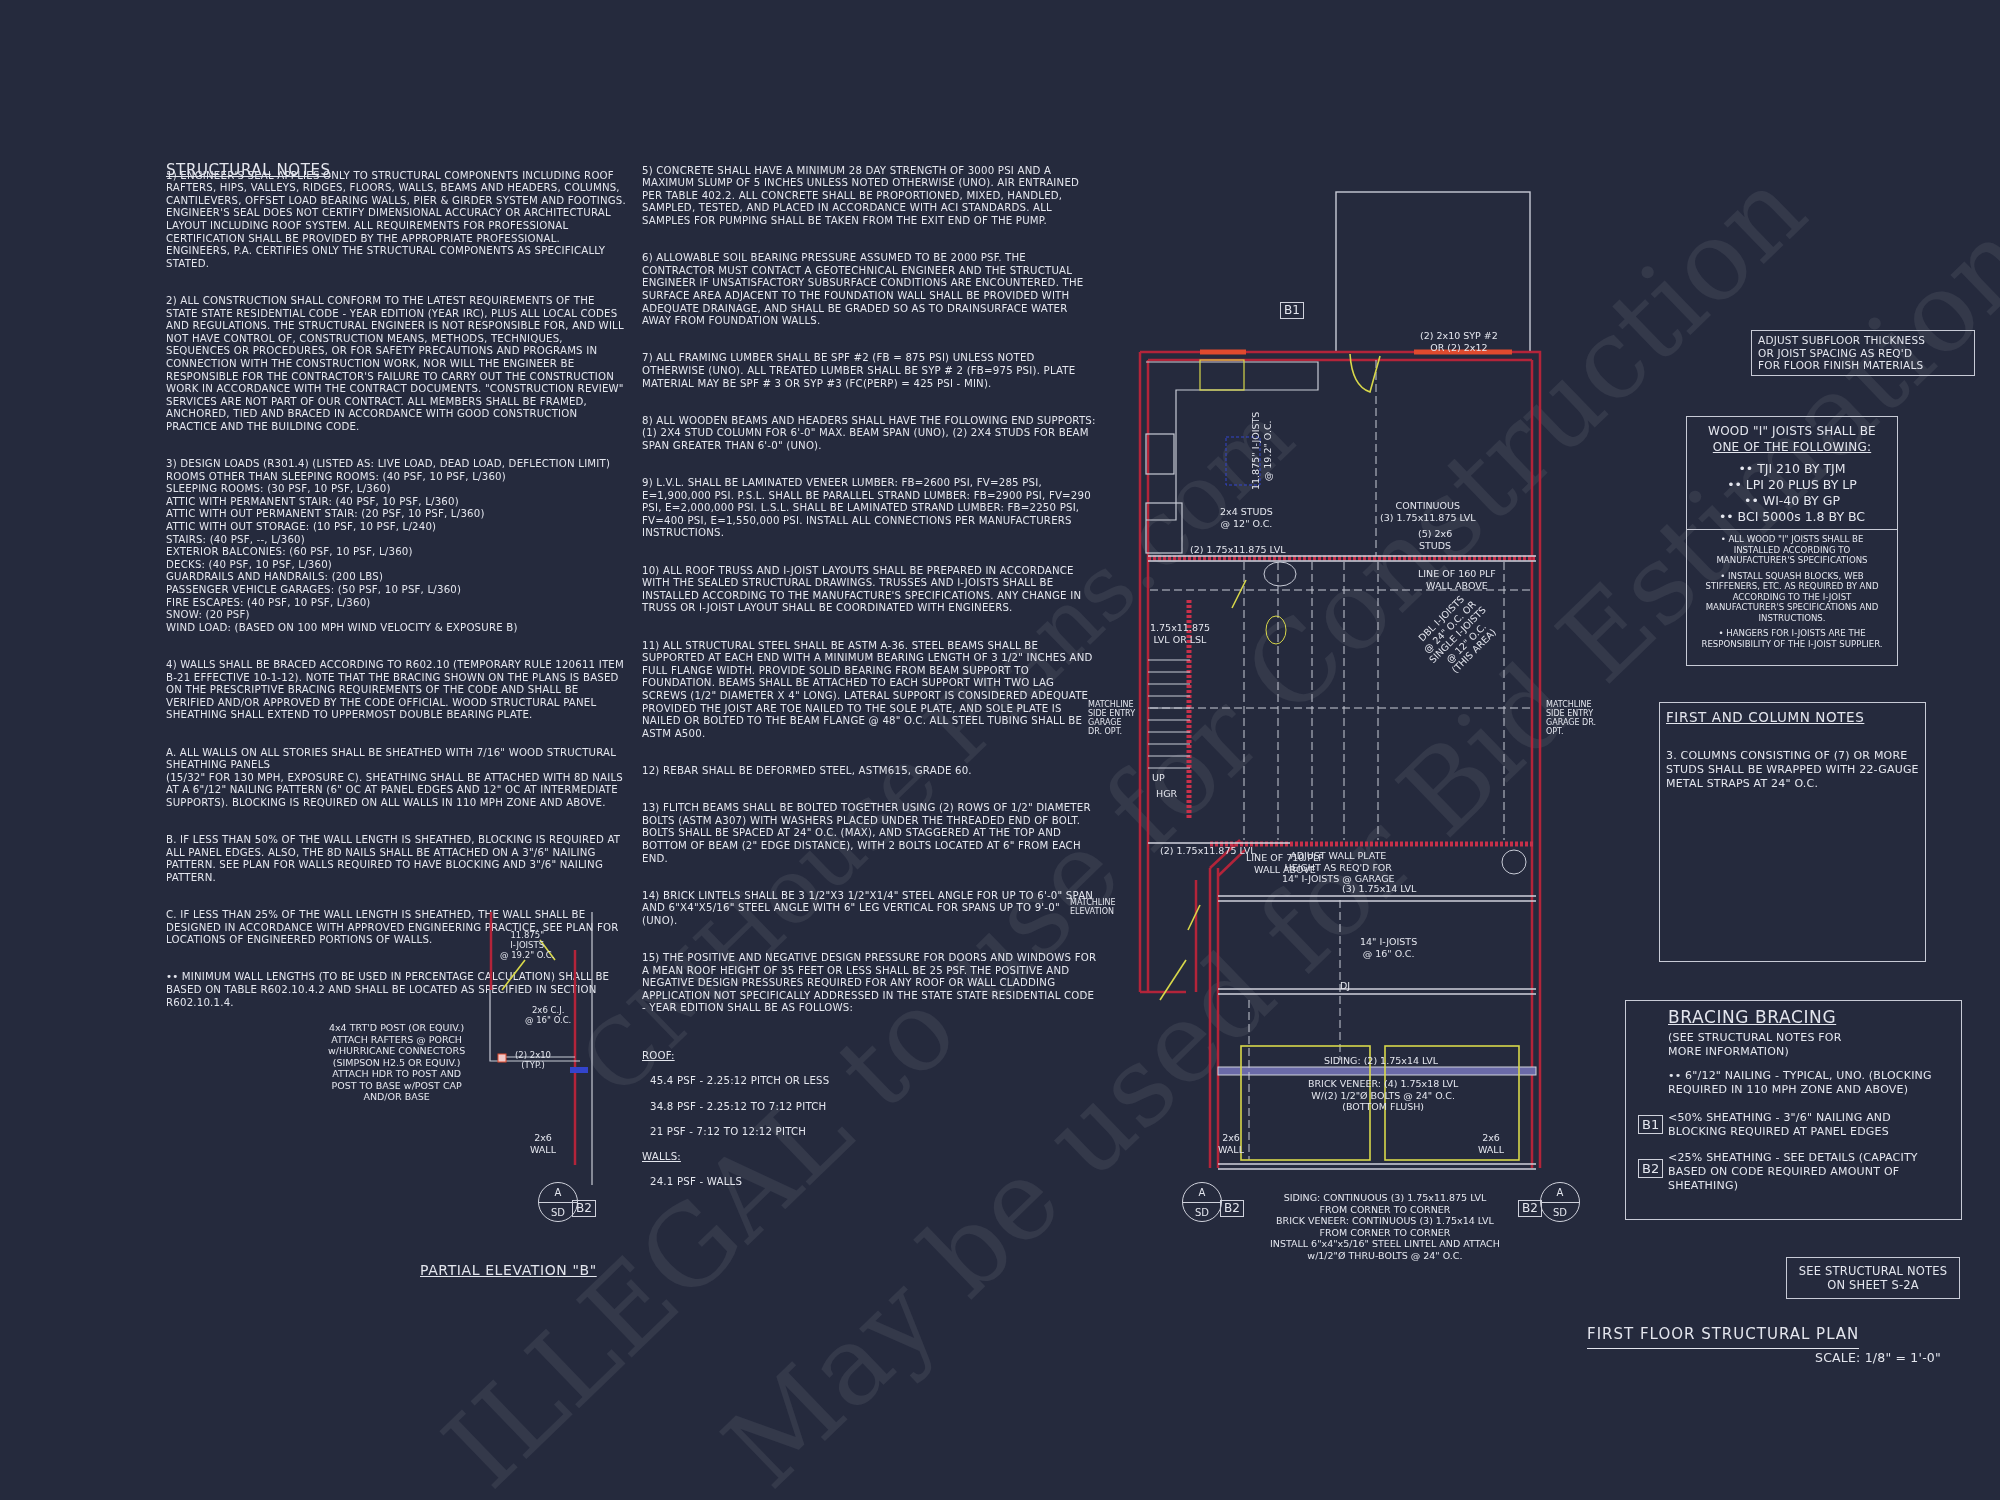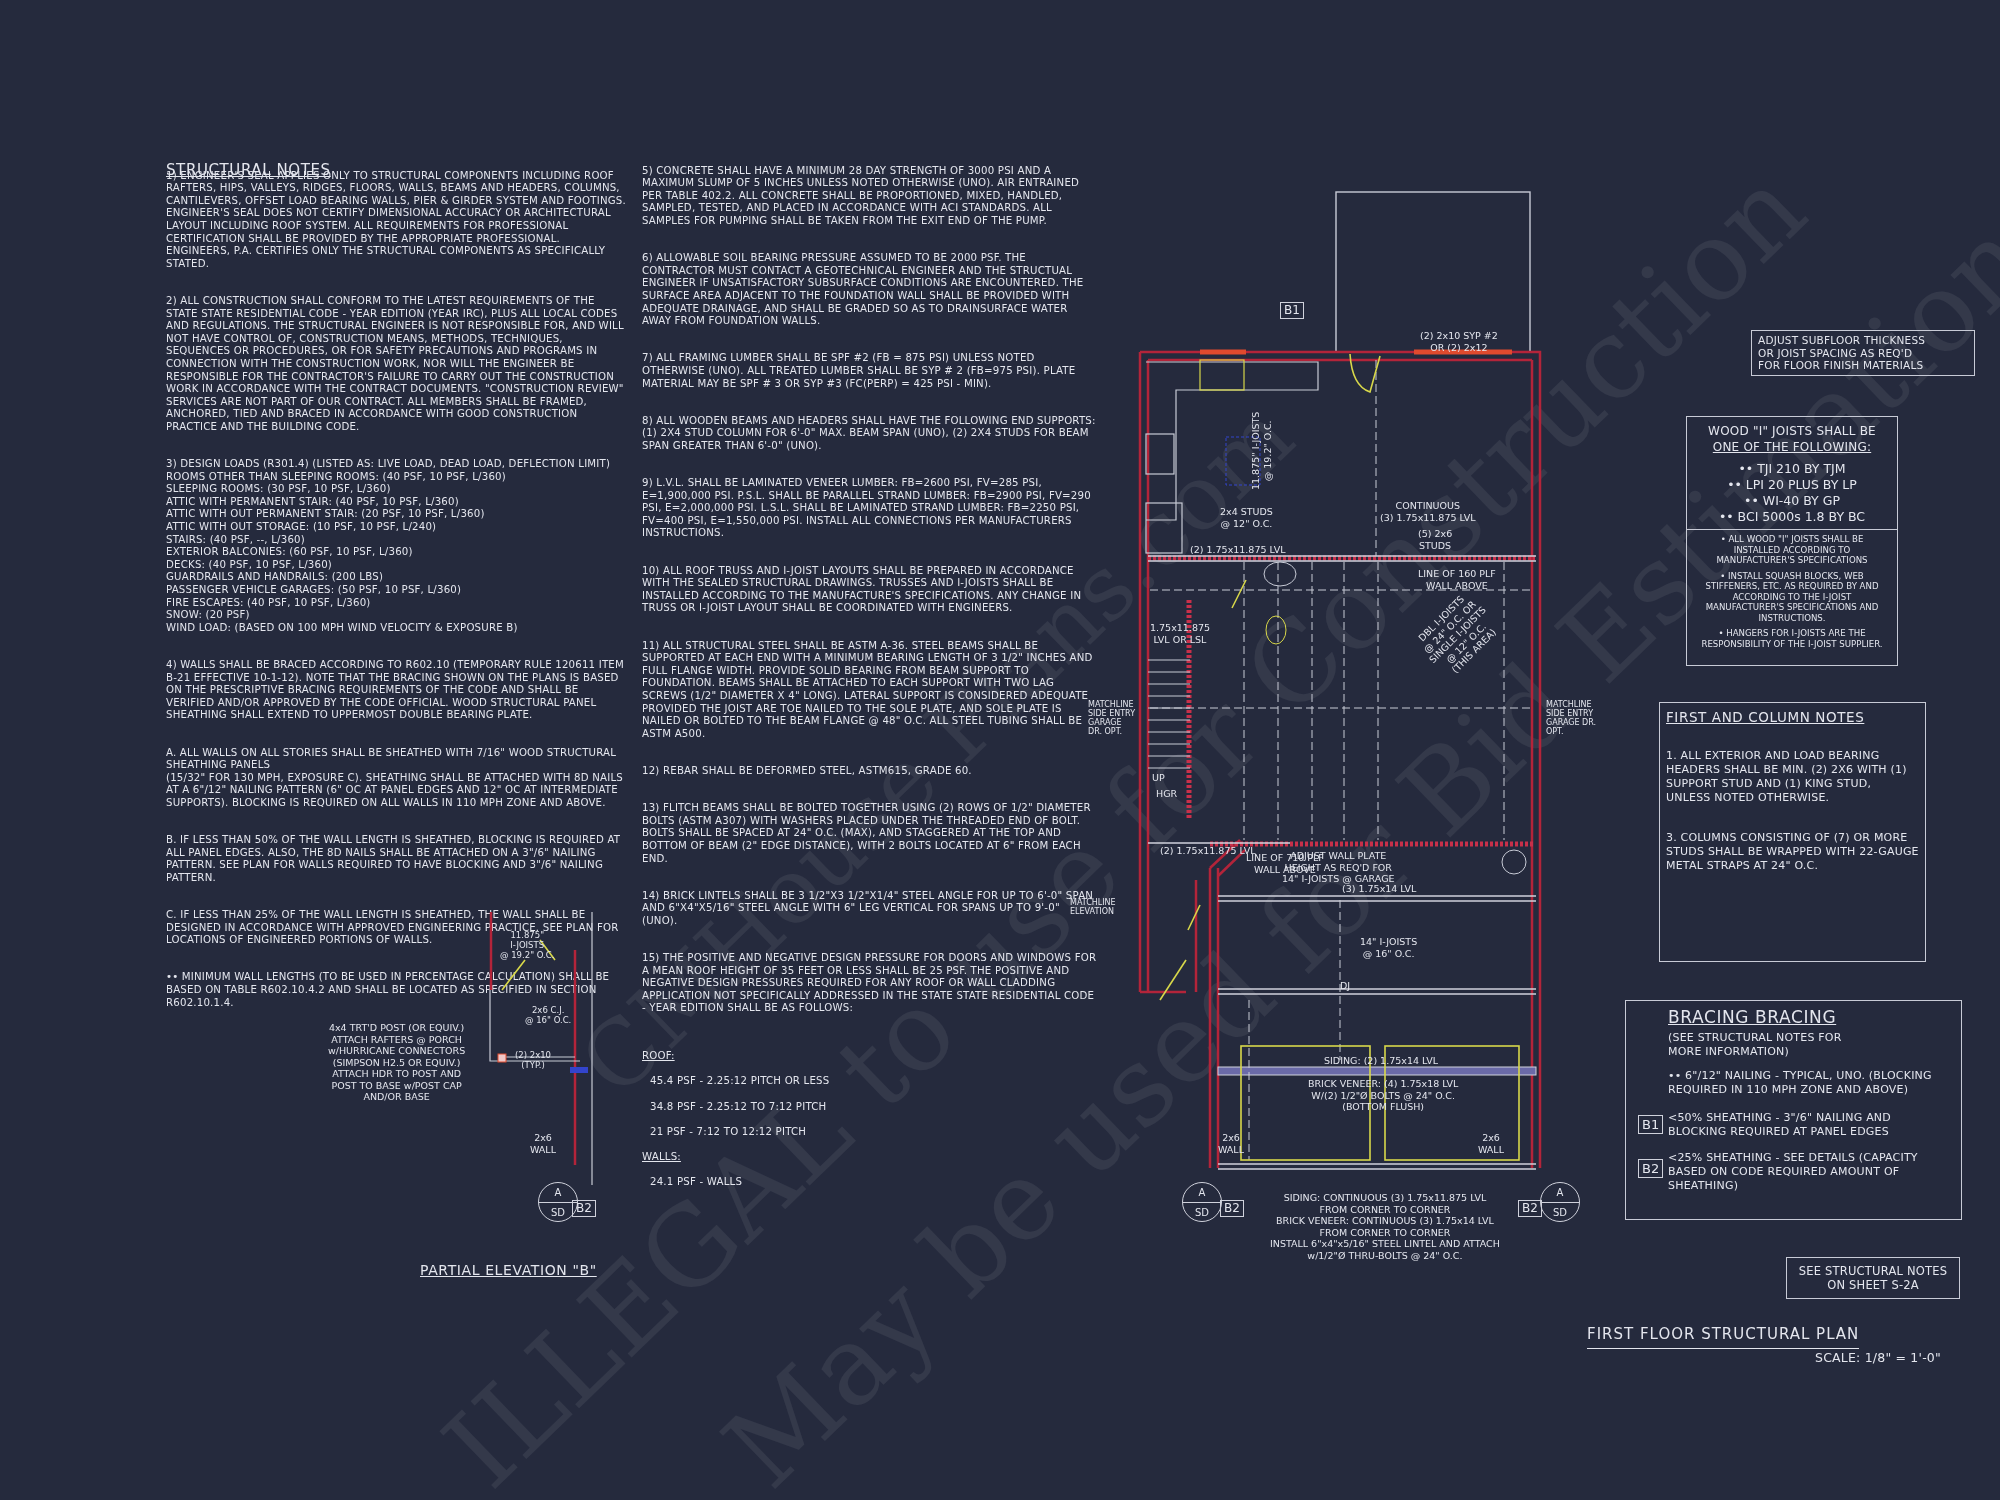--- a/index.html
+++ b/index.html
@@ -86,21 +86,20 @@
   <div style="border-top:1.5px solid #c8cbd6;font-size:8.6px;line-height:10.5px;padding:4px 10px;">
     <div style="margin-bottom:5px;">• ALL WOOD "I" JOISTS SHALL BE INSTALLED ACCORDING TO MANUFACTURER'S SPECIFICATIONS</div>
     <div style="margin-bottom:5px;">• INSTALL SQUASH BLOCKS, WEB STIFFENERS, ETC. AS REQUIRED BY AND ACCORDING TO THE I-JOIST MANUFACTURER'S SPECIFICATIONS AND INSTRUCTIONS.</div>
     <div>• HANGERS FOR I-JOISTS ARE THE RESPONSIBILITY OF THE I-JOIST SUPPLIER.</div>
   </div>
 </div>
 
 <div class="box" style="left:1659px;top:702px;width:265px;height:258px;">
   <div class="head" style="position:relative;padding:6px 0 0 6px;font-size:13.5px;">FIRST AND COLUMN NOTES</div>
   <div class="t" style="position:relative;padding:10px 6px 0;font-size:11px;line-height:14px;">
-    <div class="para">1. ALL EXTERIOR AND LOAD BEARING HEADERS SHALL BE MIN. (2) 2x6 WITH (1) SUPPORT STUD AND (1) KING STUD, UNLESS NOTED OTHERWISE.</div>
     <div>3. COLUMNS CONSISTING OF (7) OR MORE STUDS SHALL BE WRAPPED WITH 22-GAUGE METAL STRAPS AT 24" O.C.</div>
   </div>
 </div>
 
 <div class="box" style="left:1625px;top:1000px;width:335px;height:218px;">
   <div class="head" style="left:42px;top:6px;font-size:17px;">BRACING BRACING</div>
   <div class="t" style="left:42px;top:30px;font-size:11px;line-height:14px;">(SEE STRUCTURAL NOTES FOR
 MORE INFORMATION)</div>
   <div class="t" style="left:42px;top:68px;font-size:11px;line-height:14px;">•• 6"/12" NAILING - TYPICAL, UNO. (BLOCKING
 REQUIRED IN 110 MPH ZONE AND ABOVE)</div>

